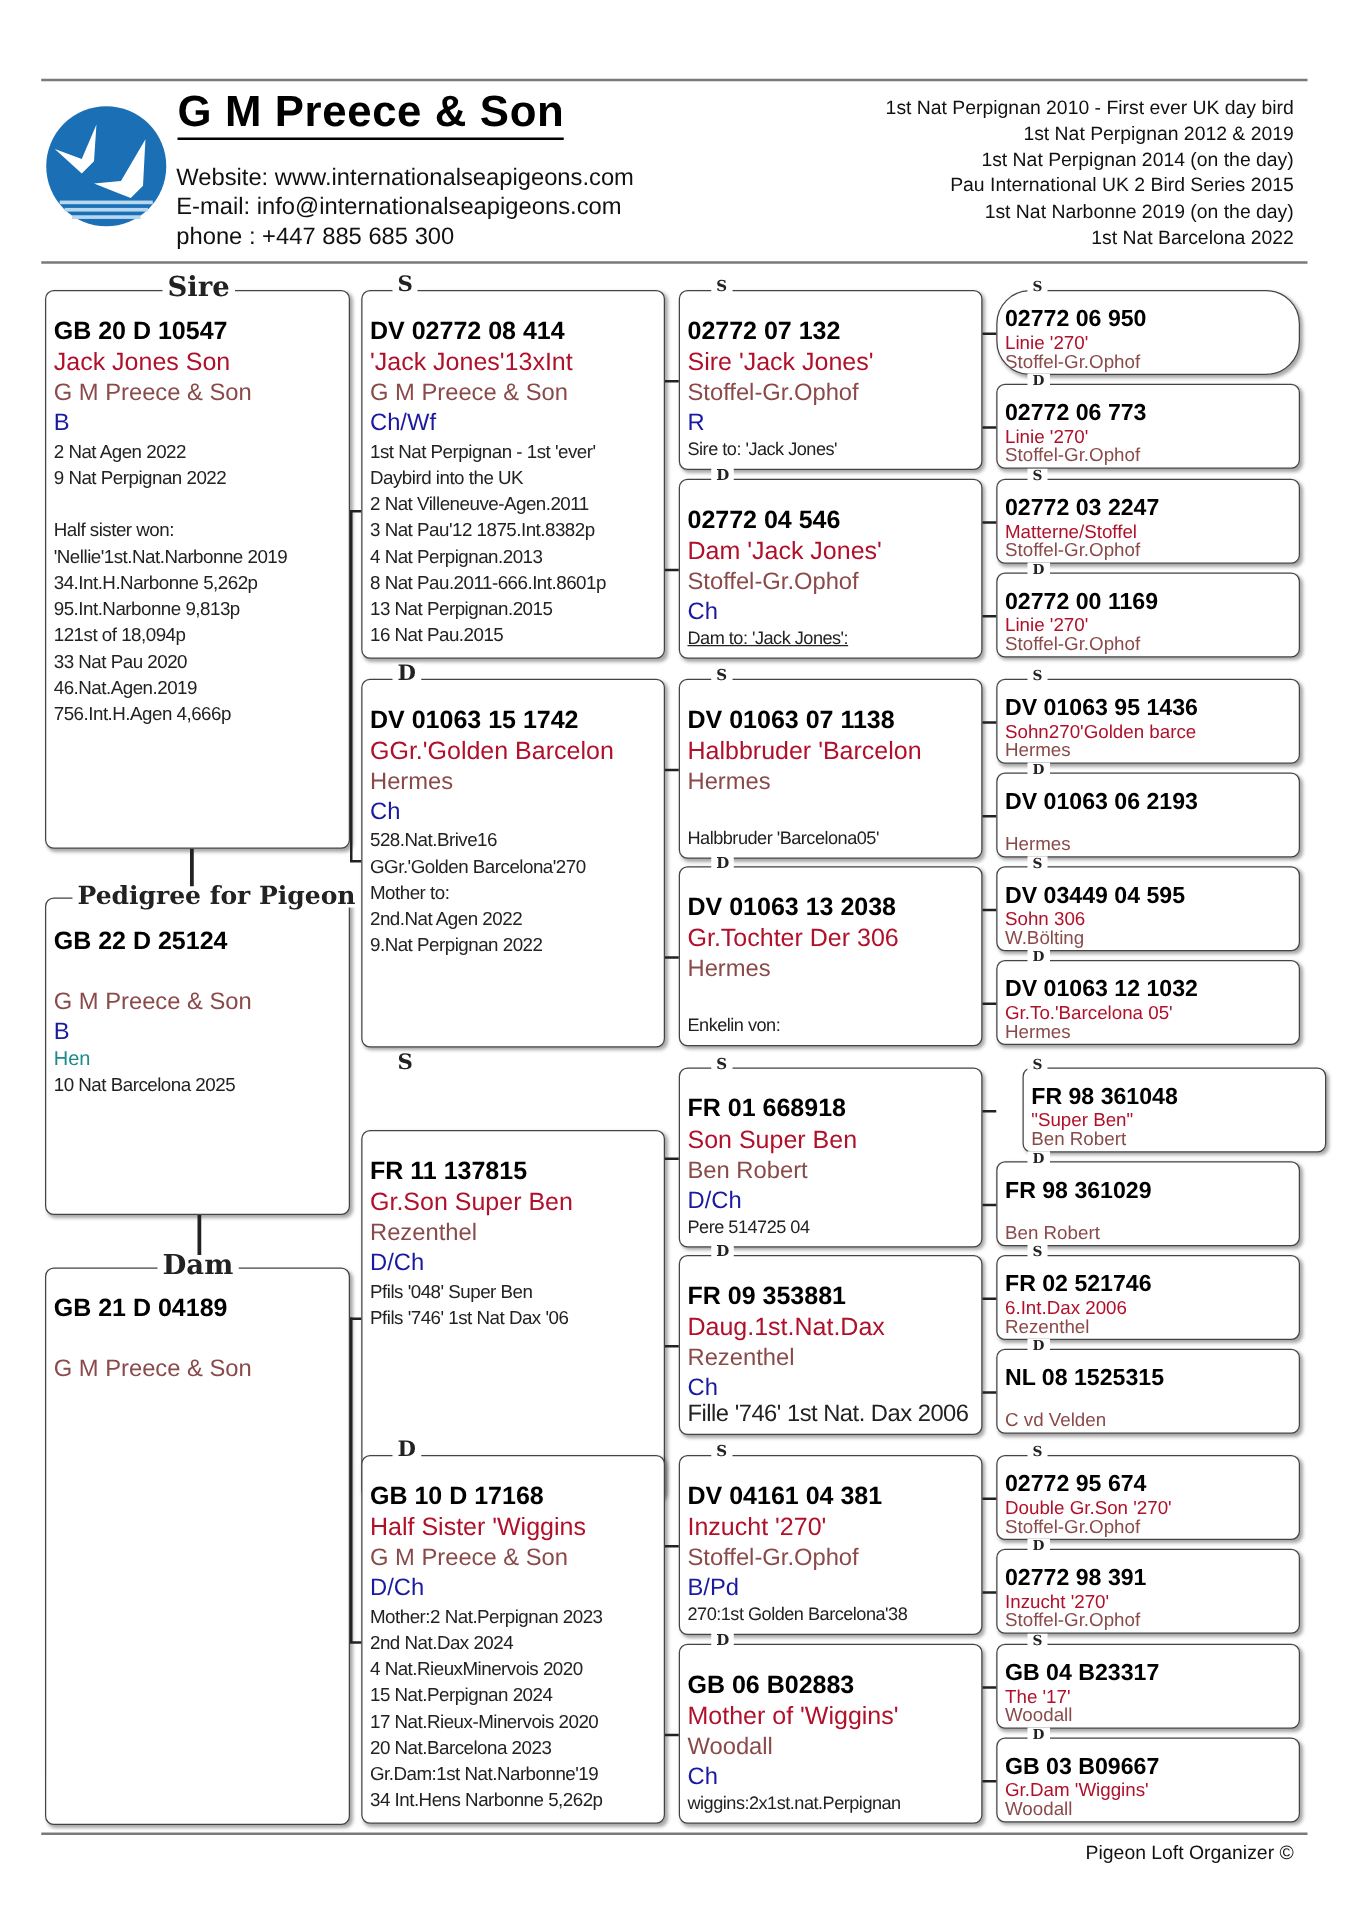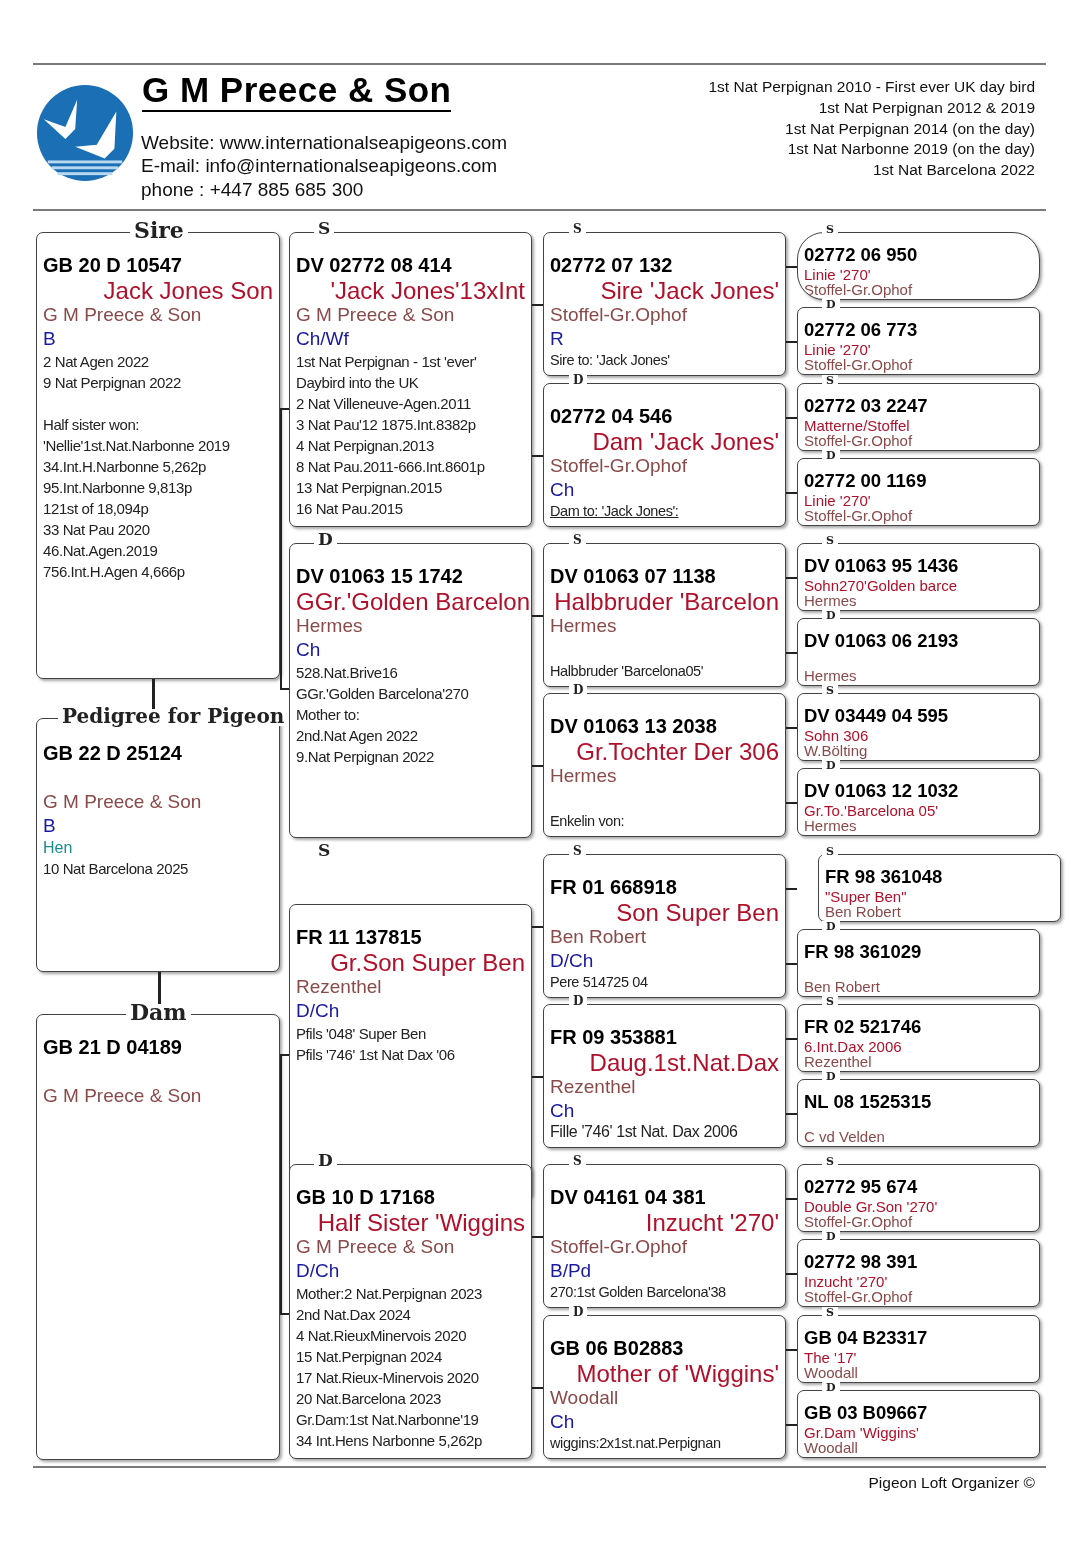--- a/index.html
+++ b/index.html
@@ -5,21 +5,21 @@
   html,body{margin:0;padding:0;background:#fff;}
   body{width:1077px;height:1542px;position:relative;font-family:"Liberation Sans",sans-serif;color:#000;overflow:hidden;}
   .hr{position:absolute;left:33px;width:1013px;height:2px;background:#7a7a7a;}
   .logo{position:absolute;left:36px;top:84px;width:98px;height:98px;}
   .title{position:absolute;left:142px;top:70px;font-size:35px;font-weight:bold;letter-spacing:0.5px;border-bottom:2px solid #000;line-height:40px;padding-bottom:0px;}
   .contact{position:absolute;left:141px;font-size:19px;line-height:22px;color:#111;}
   .honors{position:absolute;right:42px;top:77px;text-align:right;font-size:15.5px;line-height:20.8px;color:#111;}
   .box{position:absolute;border:1.5px solid #444;border-radius:7px;background:#fff;box-shadow:2px 2px 3px rgba(0,0,0,0.35);box-sizing:border-box;padding:0 6px;overflow:hidden;}
   .lbl{position:absolute;background:#fff;font-family:"DejaVu Serif",serif;font-weight:bold;color:#222;padding:0 4px;line-height:1;}
   .big .ring{font-size:20px;font-weight:bold;margin-top:20px;line-height:25px;}
-  .big .name{font-size:24px;color:#b0102a;line-height:25px;white-space:nowrap;text-align:right;}
+  .big .name{font-size:20px;color:#b0102a;line-height:25px;white-space:nowrap;}
   .big .breeder{font-size:19px;color:#8a4a4a;line-height:24px;white-space:nowrap;}
   .big .color{font-size:19px;color:#1a1aa0;line-height:24px;}
   .big .notes{font-size:15px;color:#222;line-height:21px;letter-spacing:-0.4px;white-space:nowrap;}
   .sm .ring{font-size:18.5px;font-weight:bold;margin-top:11px;line-height:22px;}
   .sm .name{font-size:15px;color:#b0102a;line-height:17px;white-space:nowrap;height:17px;}
   .sm .breeder{font-size:15px;color:#8a4a4a;line-height:18px;white-space:nowrap;position:absolute;bottom:0;left:6px;}
   .line{position:absolute;background:#222;}
   .footer{position:absolute;right:42px;top:1474px;font-size:15.5px;color:#111;}
   .sex{font-size:16px;color:#1a8a8a;line-height:20px;}
   .bold-conn{position:absolute;background:#222;width:3px;}
@@ -37,20 +37,21 @@
   <rect x="22" y="90" width="56" height="3" fill="#b8d8f0"></rect>
 </svg>
 <div class="title">G M Preece &amp; Son</div>
 <div class="contact" style="top:132px;">Website: www.internationalseapigeons.com</div>
 <div class="contact" style="top:155px;">E-mail: info@internationalseapigeons.com</div>
 <div class="contact" style="top:179px;">phone : +447 885 685 300</div>
 <div class="honors" id="honors">
     <div>1st Nat Perpignan 2010 - First ever UK day bird</div>
     <div>1st Nat Perpignan 2012 &amp; 2019</div>
     <div>1st Nat Perpignan 2014 (on the day)</div>
+    <div>Pau International UK 2 Bird Series 2015</div>
     <div>1st Nat Narbonne 2019 (on the day)</div>
     <div>1st Nat Barcelona 2022</div>
   </div>
 <div class="hr" style="top:209px;"></div>
 
 <div id="tree">
     <div class="box big" style="left: 36px; top: 232px; width: 244px; height: 447px;">
       <div class="ring" style="margin-top: 20px;">GB 20 D 10547</div>
       <div class="name">Jack Jones Son</div>
       <div class="breeder">G M Preece &amp; Son</div>
@@ -186,21 +187,21 @@
       <div class="color">D/Ch</div>
       <div class="notes" style="font-size: 14.5px; line-height: 18px;">Pere 514725 04</div>
     </div>
     <div class="lbl" style="left: 569px; top: 845px; font-size: 12px;">S</div>
     <div class="line" style="left: 532px; top: 926px; width: 11px; height: 1.5px;"></div>
     <div class="box big" style="left: 543px; top: 1004px; width: 243px; height: 144px;">
       <div class="ring">FR 09 353881</div>
       <div class="name">Daug.1st.Nat.Dax</div>
       <div class="breeder">Rezenthel</div>
       <div class="color">Ch</div>
-      <div class="notes" style="font-size: 16px; line-height: 18px;">Fille '746' 1st Nat. Dax 2006</div>
+      <div class="notes" style="font-size: 19px; line-height: 18px;">Fille '746' 1st Nat. Dax 2006</div>
     </div>
     <div class="lbl" style="left: 569px; top: 995px; font-size: 12px;">D</div>
     <div class="line" style="left: 532px; top: 1076px; width: 11px; height: 1.5px;"></div>
     <div class="box big" style="left: 543px; top: 1164px; width: 243px; height: 144px;">
       <div class="ring">DV 04161 04 381</div>
       <div class="name">Inzucht '270'</div>
       <div class="breeder">Stoffel-Gr.Ophof</div>
       <div class="color">B/Pd</div>
       <div class="notes" style="font-size: 14.5px; line-height: 18px;">270:1st Golden Barcelona'38</div>
     </div>

